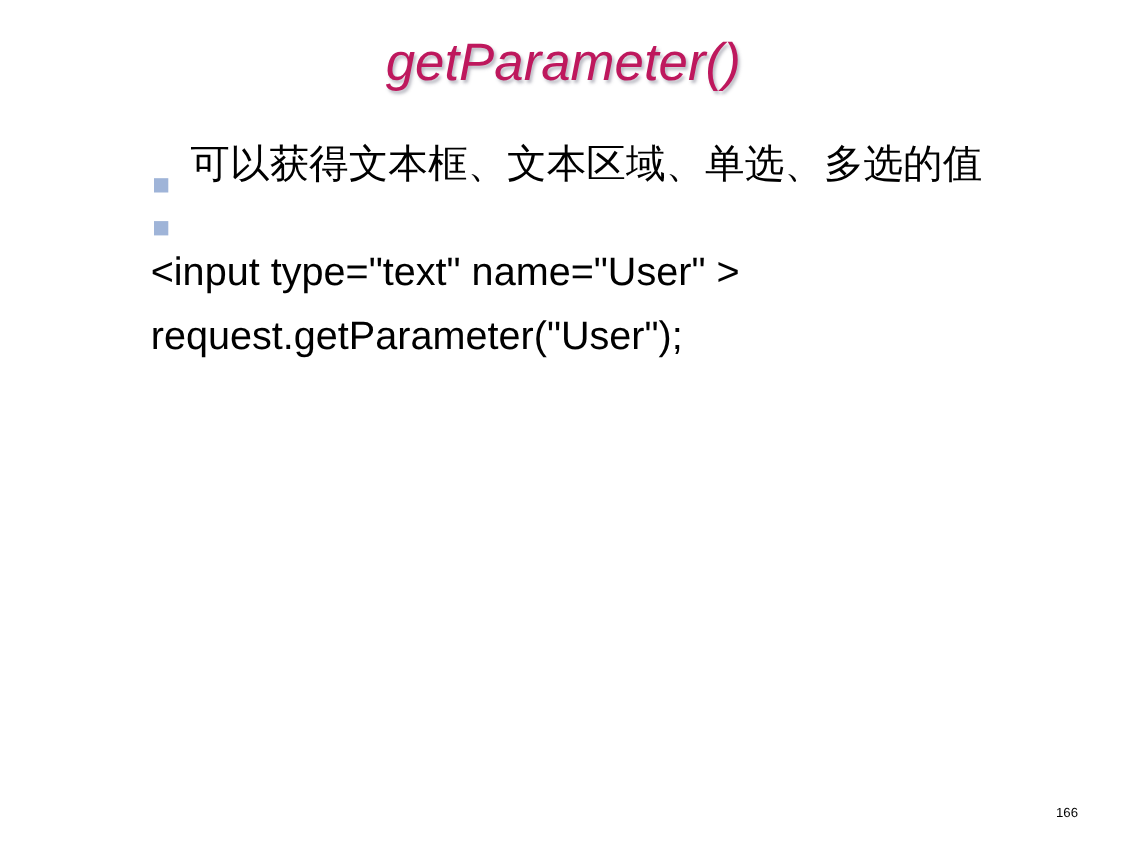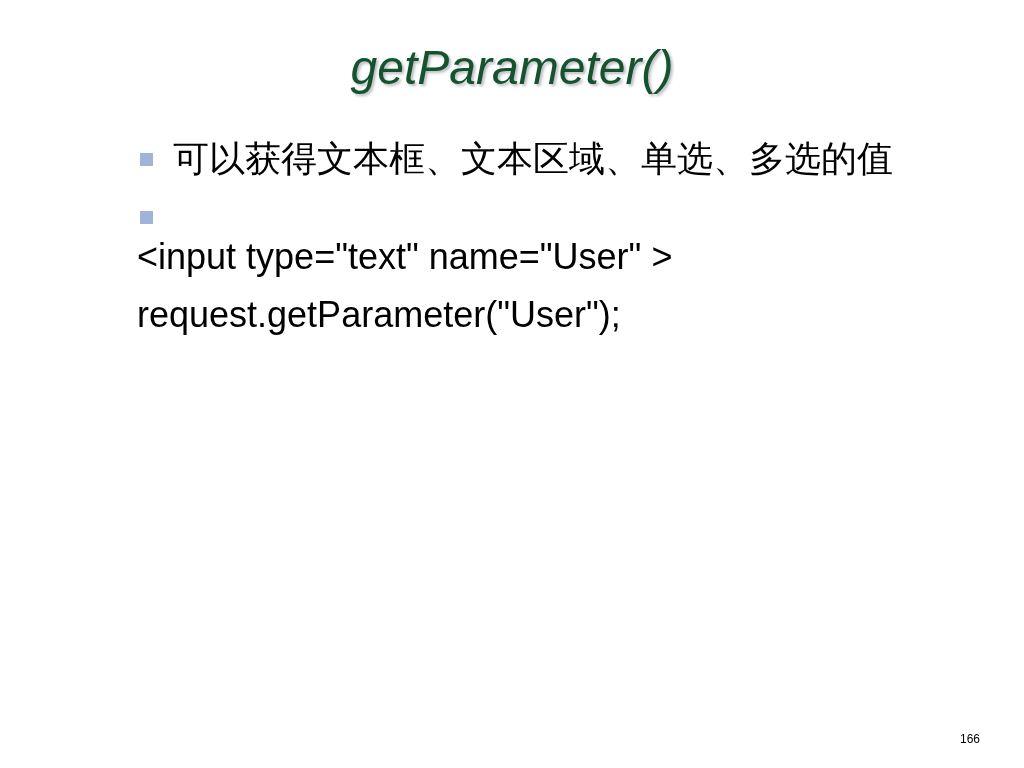--- a/index.html
+++ b/index.html
@@ -18,34 +18,33 @@
     .slide {
       width: 100%;
       height: 100%;
       padding: 30px 40px 30px 40px;
       position: relative;
     }
     .title {
       text-align: center;
       font-size: 48px;
       font-weight: normal;
-      color: #14532d;
+      color: #be185d;
       font-style: italic;
       font-family: Verdana, Arial, sans-serif;
       text-shadow: 2px 2px 3px rgba(100, 100, 120, 0.45);
       margin-bottom: 38px;
-      margin-top: 10px;
     }
     .content {
       padding-left: 100px;
       padding-right: 60px;
     }
     .bullet-item {
       display: flex;
-      align-items: flex-start;
+      align-items: flex-end;
       margin-bottom: 6px;
       line-height: 1.45;
     }
     .bullet {
       display: inline-block;
       width: 13px;
       height: 13px;
       background: #9fb4d8;
       flex-shrink: 0;
       margin-top: 20px;

